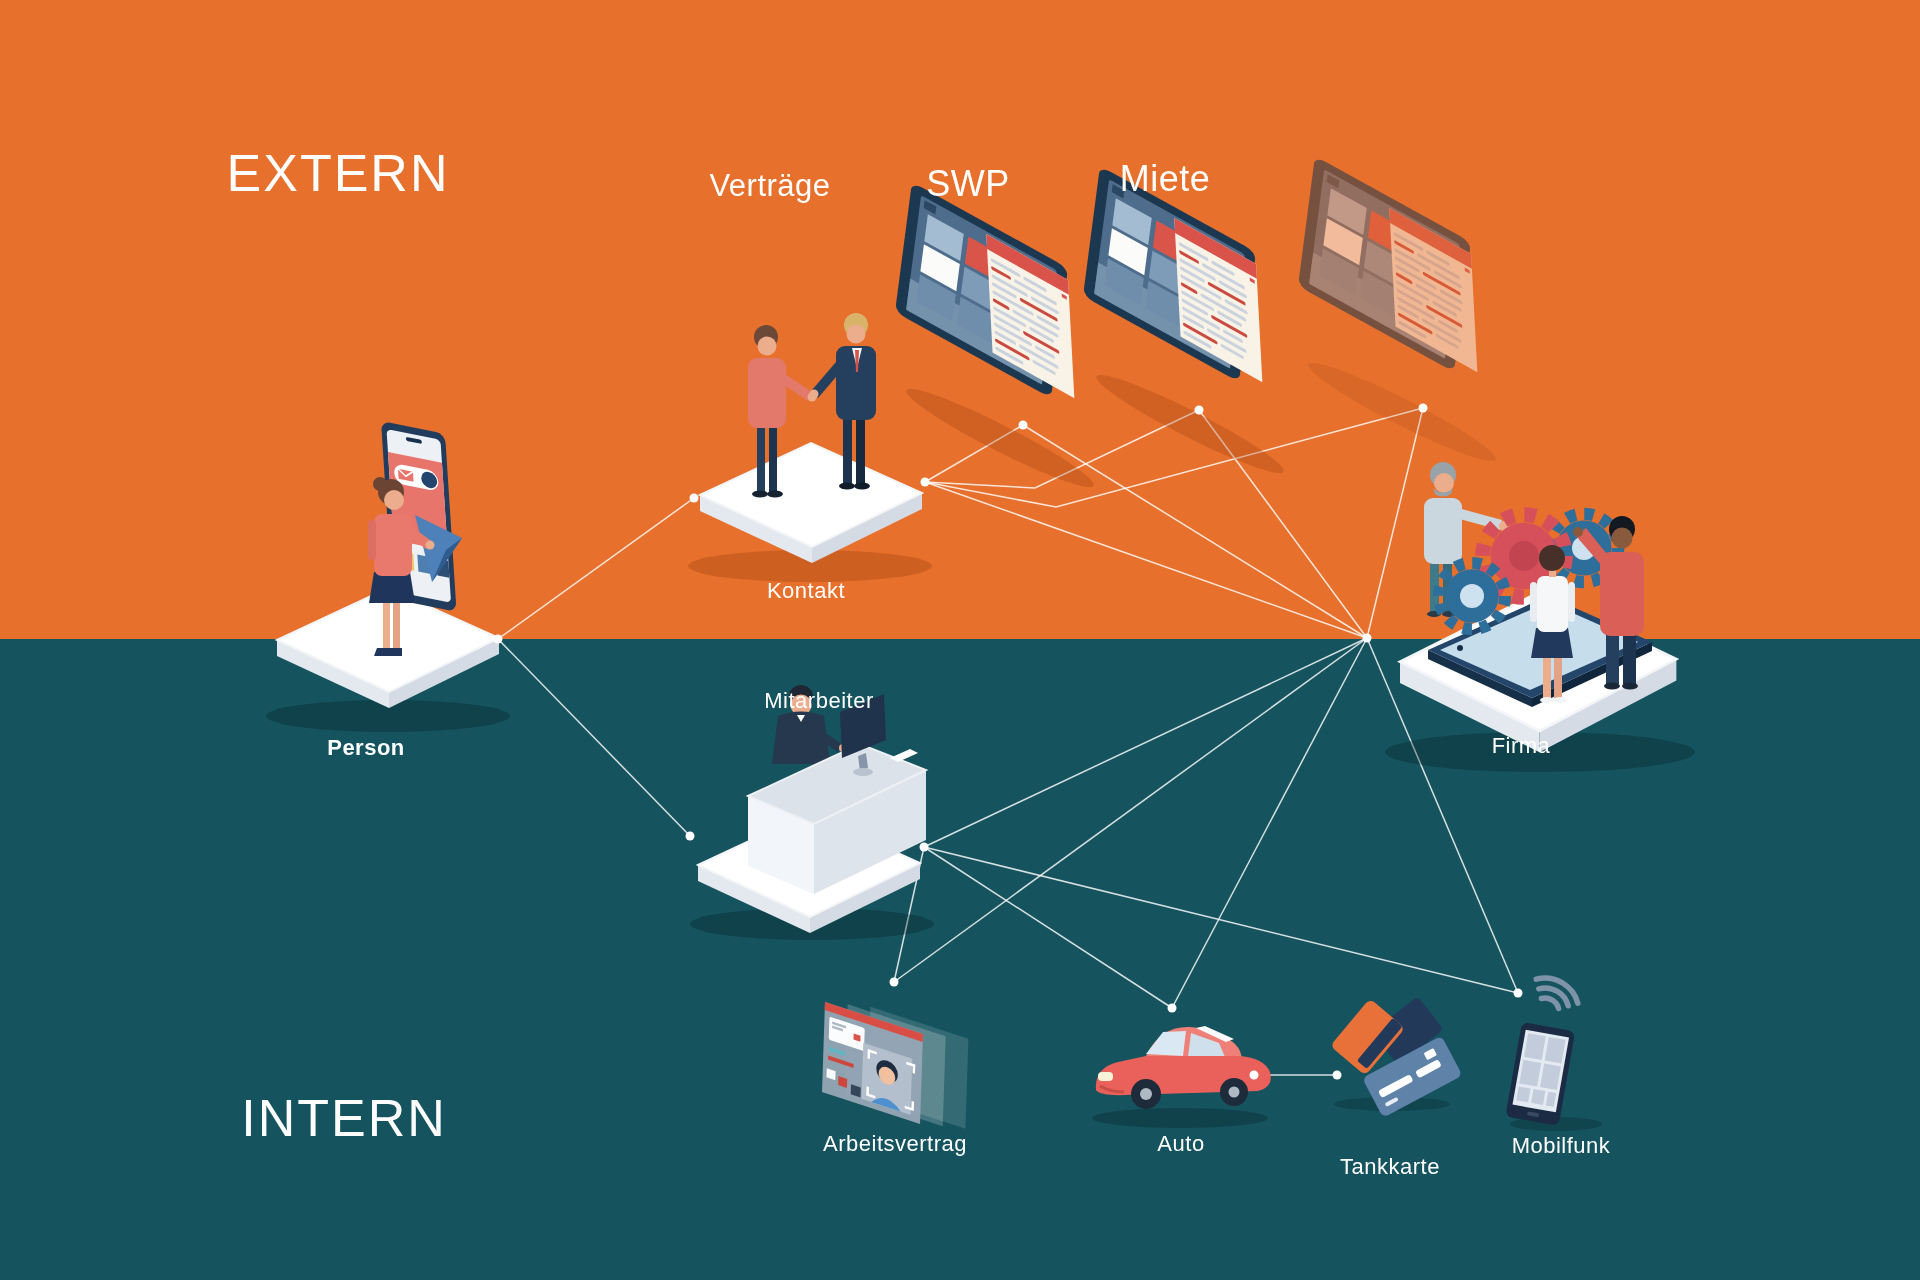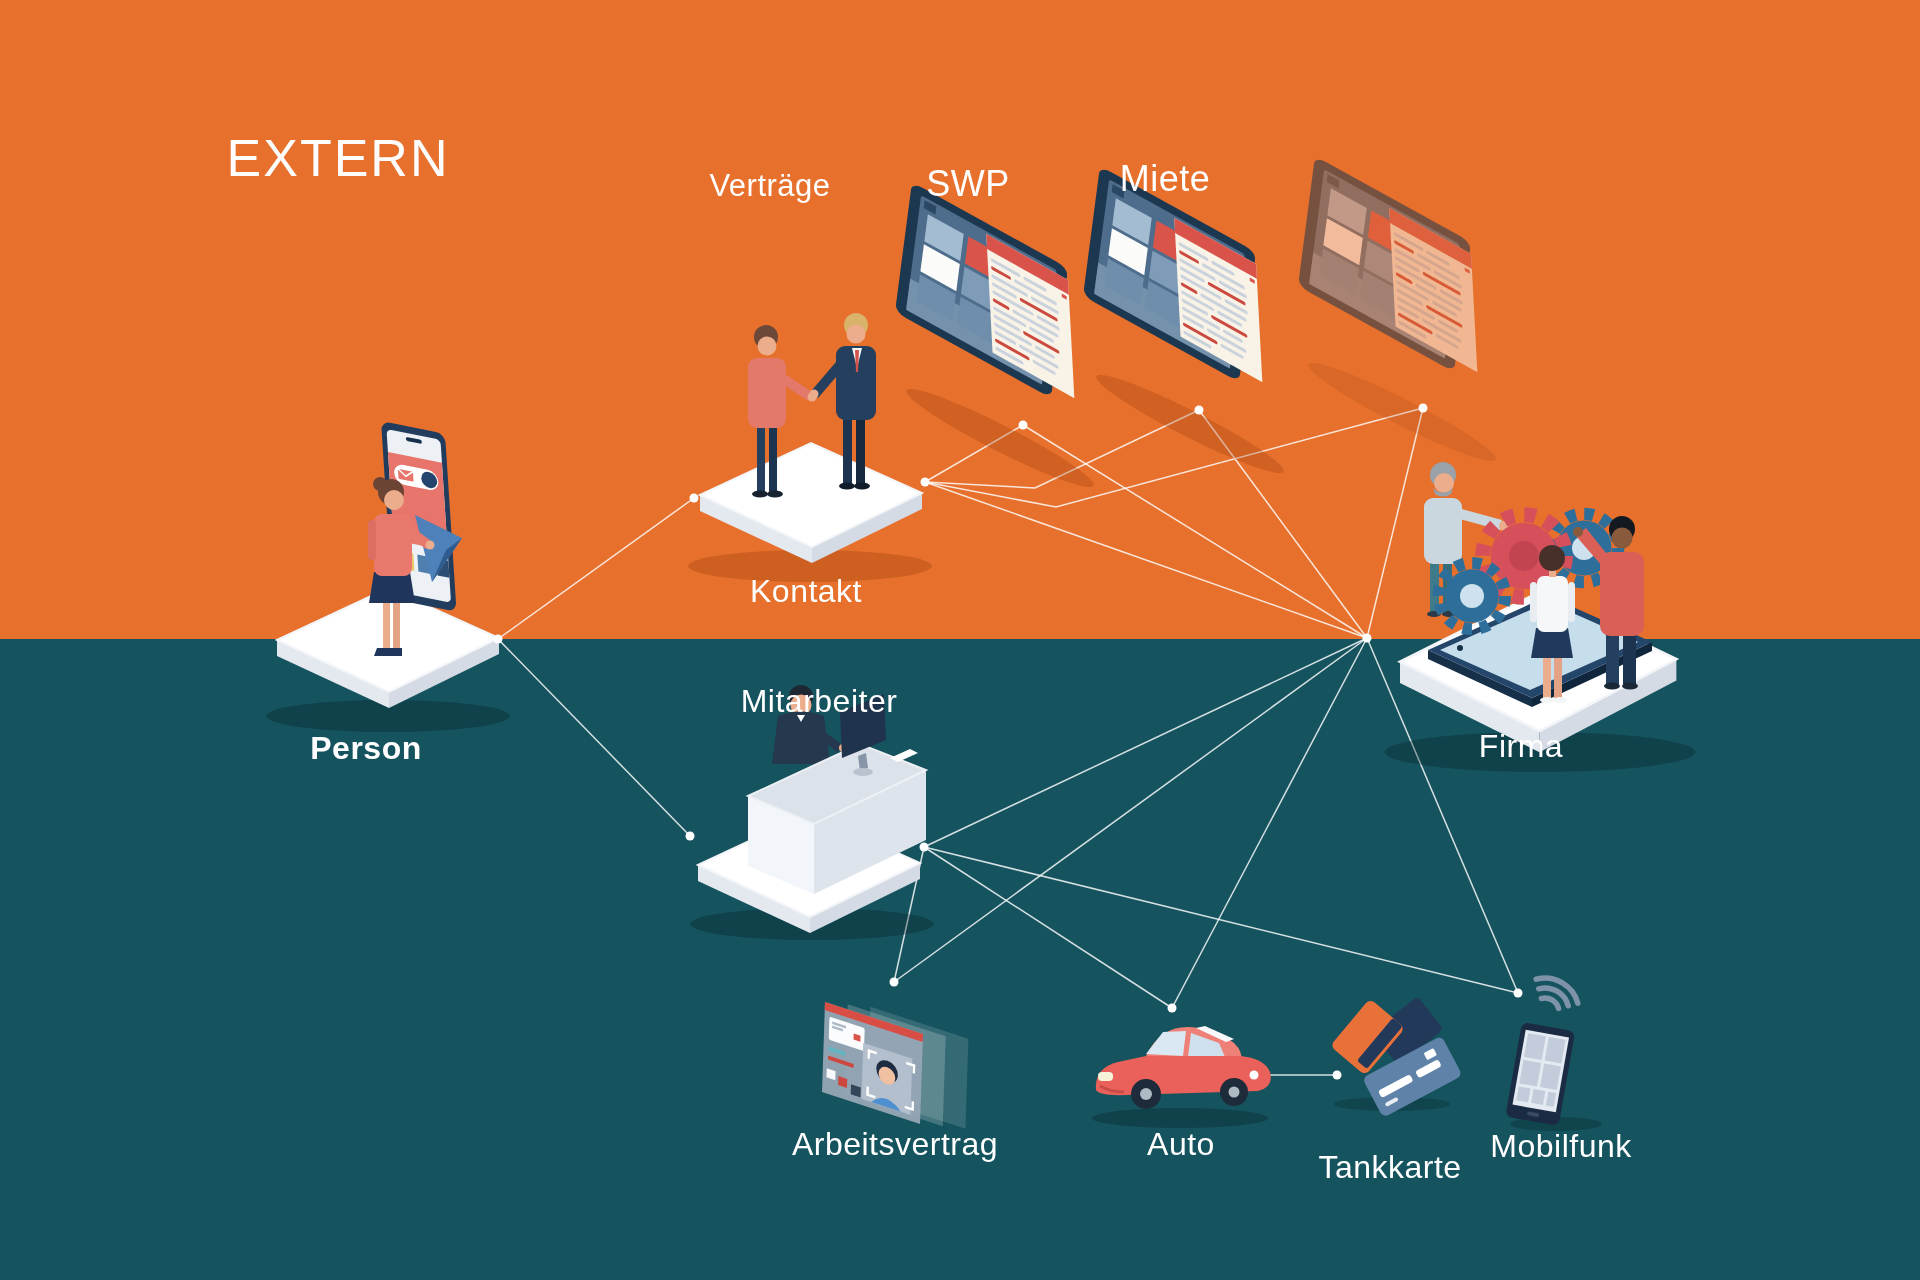--- a/index.html
+++ b/index.html
@@ -4,26 +4,26 @@
 <style>
   html,body{margin:0;padding:0;background:#0d3a43;}
   .stage{position:relative;width:1920px;height:1280px;overflow:hidden;
          background:#15535E;font-family:"Liberation Sans",sans-serif;}
   .zone-extern{position:absolute;left:0;top:0;width:1920px;height:639px;background:#E7702C;}
   .zone-intern{position:absolute;left:0;top:639px;width:1920px;height:641px;background:#15535E;}
   svg.overlay{position:absolute;left:0;top:0;}
   [data-name="connector-line"]{fill:none;stroke:rgba(255,255,255,0.82);stroke-width:1.5px;}
   [data-name="connector-dot"]{fill:#ffffff;}
   .node-label{position:absolute;transform:translate(-50%,-50%);color:#ffffff;
-              font-size:32px;font-weight:400;white-space:nowrap;letter-spacing:.5px;}
+              font-size:22px;font-weight:400;white-space:nowrap;letter-spacing:.5px;}
   .small-label{font-size:36px;}
   .group-label{font-size:31px;text-align:right;}
   .section-label{position:absolute;transform:translate(-50%,-50%);color:#fdfdfd;
                  font-size:52px;font-weight:400;letter-spacing:2px;white-space:nowrap;}
-  .lbl-extern{left:338px;top:158px;}
+  .lbl-extern{left:338px;top:173px;}
   .lbl-intern{left:344px;top:1118px;}
   .lbl-vertraege{left:770px;top:186px;}
   .lbl-swp{left:968px;top:184px;}
   .lbl-miete{left:1165px;top:179px;text-align:center;}
   .lbl-kontakt{left:806px;top:591px;}
   .lbl-person{left:366px;top:748px;font-weight:bold;}
   .lbl-mitarbeiter{left:819px;top:701px;}
   .lbl-firma{left:1521px;top:746px;}
   .lbl-arbeitsvertrag{left:895px;top:1144px;}
   .lbl-auto{left:1181px;top:1144px;}
@@ -379,20 +379,21 @@
         <circle cx="924" cy="847" r="4.5" data-name="connector-dot"></circle>
         <circle cx="894" cy="982" r="4.5" data-name="connector-dot"></circle>
         <circle cx="1172" cy="1008" r="4.5" data-name="connector-dot"></circle>
         <circle cx="1254" cy="1075" r="4.5" data-name="connector-dot"></circle>
         <circle cx="1337" cy="1075" r="4.5" data-name="connector-dot"></circle>
         <circle cx="1518" cy="993" r="4.5" data-name="connector-dot"></circle>
       </g>
   </svg>
 
   <div class="section-label lbl-extern" data-name="extern-section-label">EXTERN</div>
+  <div class="section-label lbl-intern" data-name="intern-section-label">INTERN</div>
 
   <div class="node-label group-label lbl-vertraege" data-name="vertraege-label">Verträge</div>
   <div class="node-label small-label lbl-swp" data-name="swp-label">SWP</div>
   <div class="node-label small-label lbl-miete" data-name="miete-label">Miete</div>
   <div class="node-label lbl-kontakt" data-name="kontakt-label">Kontakt</div>
   <div class="node-label lbl-person" data-name="person-label">Person</div>
   <div class="node-label lbl-mitarbeiter" data-name="mitarbeiter-label">Mitarbeiter</div>
   <div class="node-label lbl-firma" data-name="firma-label">Firma</div>
   <div class="node-label lbl-arbeitsvertrag" data-name="arbeitsvertrag-label">Arbeitsvertrag</div>
   <div class="node-label lbl-auto" data-name="auto-label">Auto</div>

